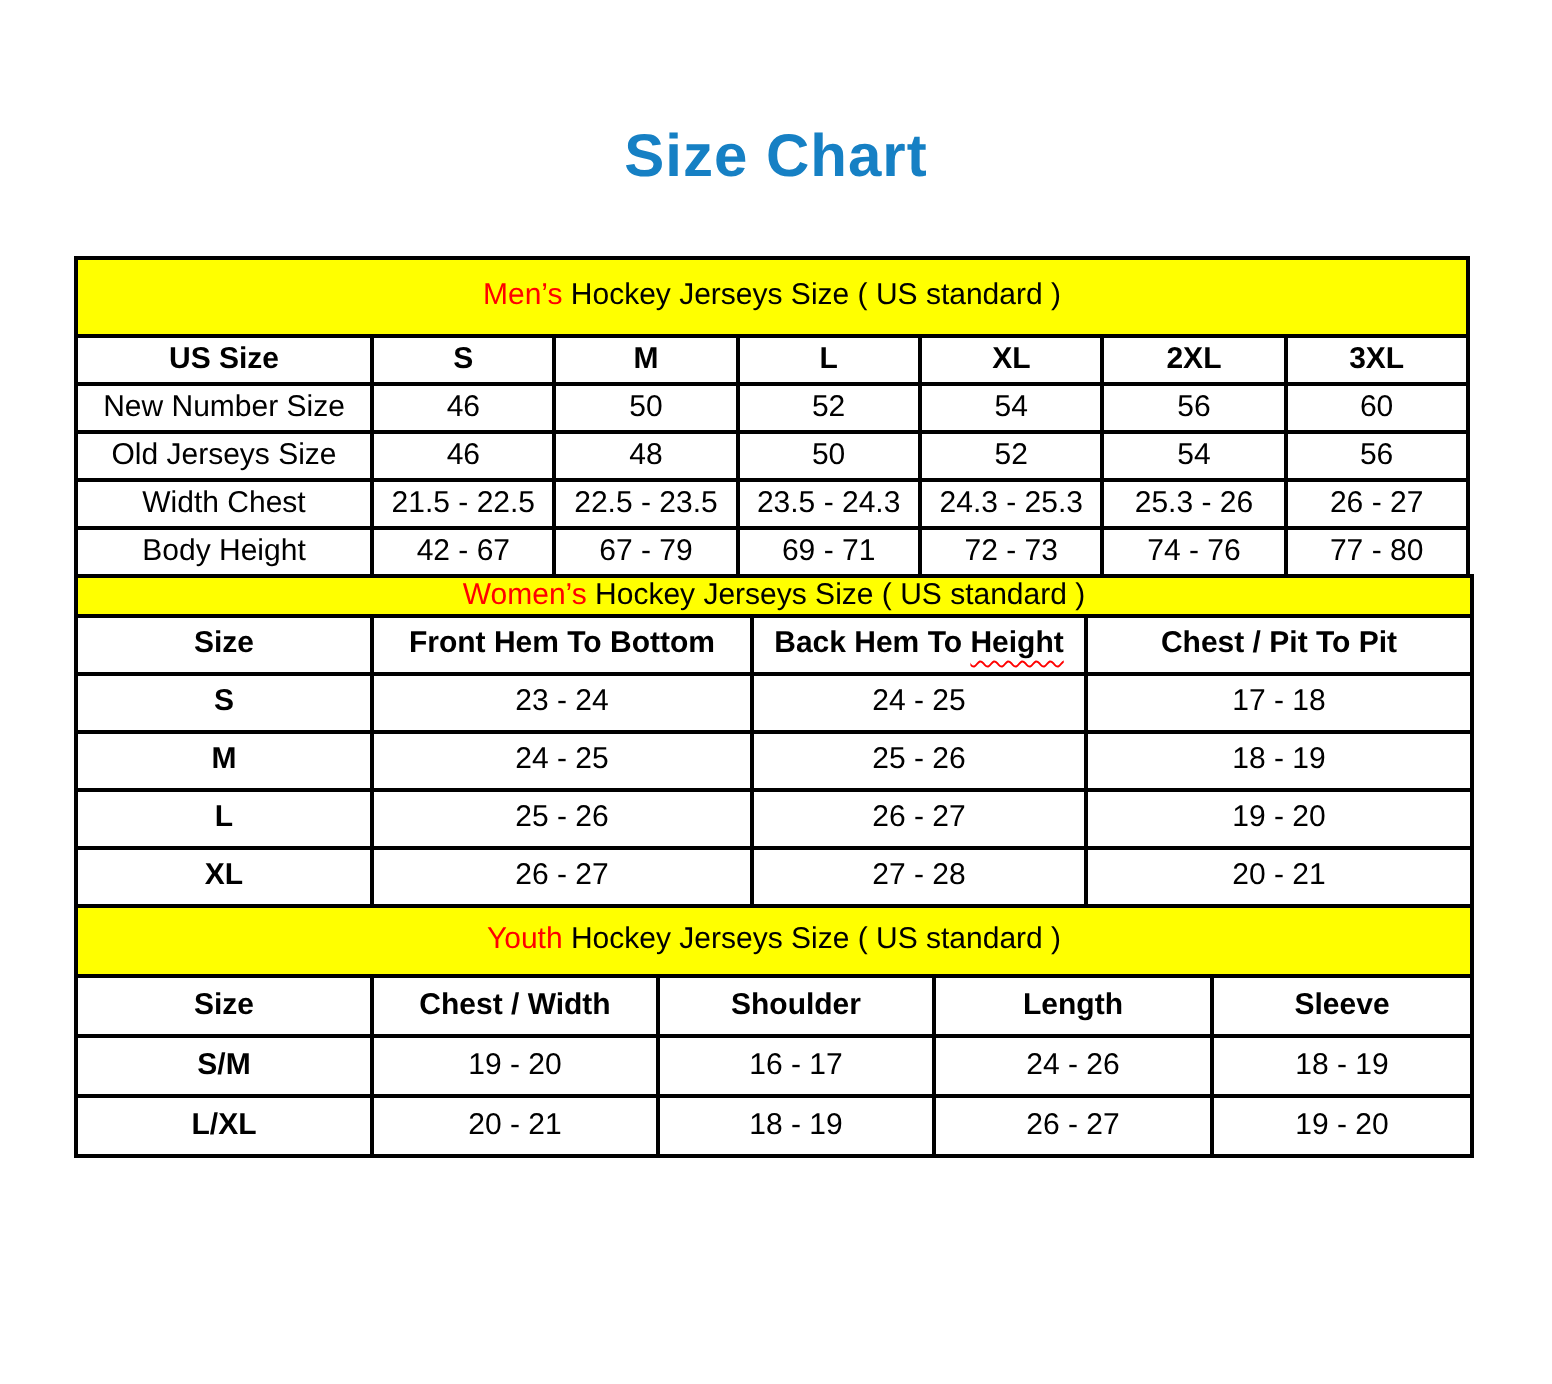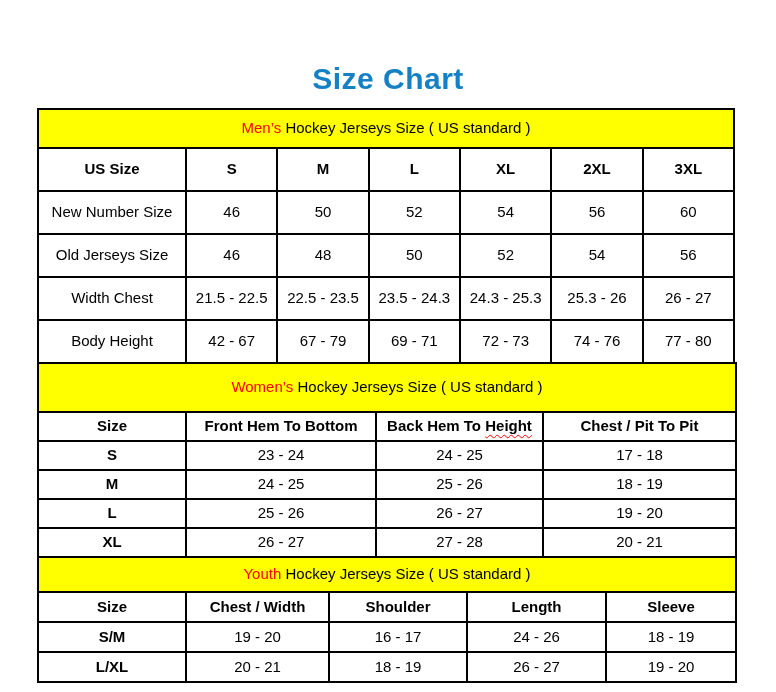--- a/index.html
+++ b/index.html
@@ -16,21 +16,21 @@
   body {
     width: 776px; height: 692px;
     font-family: "Liberation Sans", sans-serif;
     color: #000;
     overflow: hidden;
   }
   .page { width: 776px; height: 692px; }
   .page-title {
     margin: 0;
     padding-top: 62px;
-    padding-bottom: 12px;
+    padding-bottom: 32px;
     text-align: center;
     font-size: 30px;
     font-weight: bold;
     color: var(--title-blue);
     letter-spacing: 0.5px;
   }
   .tables-wrap {
     margin-left: 37px;
     width: 700px;
   }
@@ -51,24 +51,24 @@
     white-space: nowrap;
   }
   td.banner {
     background: var(--banner-yellow);
     font-weight: normal;
     font-size: 17px;
     height: 38px;
   }
   td.banner .accent { color: var(--accent-red); }
   td.hdr { font-weight: bold; }
-  table.mens  td { height: 43px; }
+  table.mens  td { height: 24px; }
   table.mens  td.banner { height: 39px; }
   table.womens td { height: 29px; }
-  table.womens td.banner { height: 49px; }
+  table.womens td.banner { height: 20px; }
   table.youth td { height: 30px; }
   table.youth td.banner { height: 35px; }
   
   table.womens td.label, table.youth td.label { font-weight: bold; }
   
   col.c-label { width: 148px; }
   col.c-w1 { width: 190px; }
   col.c-w2 { width: 167px; }
   col.c-w3 { width: 193px; }
   col.c-y1 { width: 143px; }

